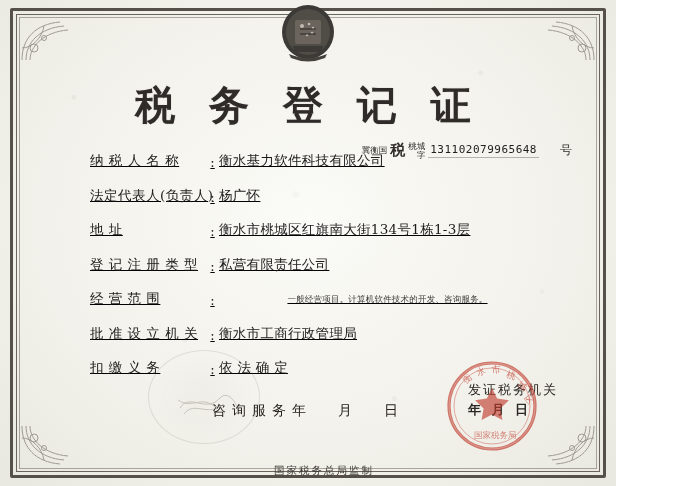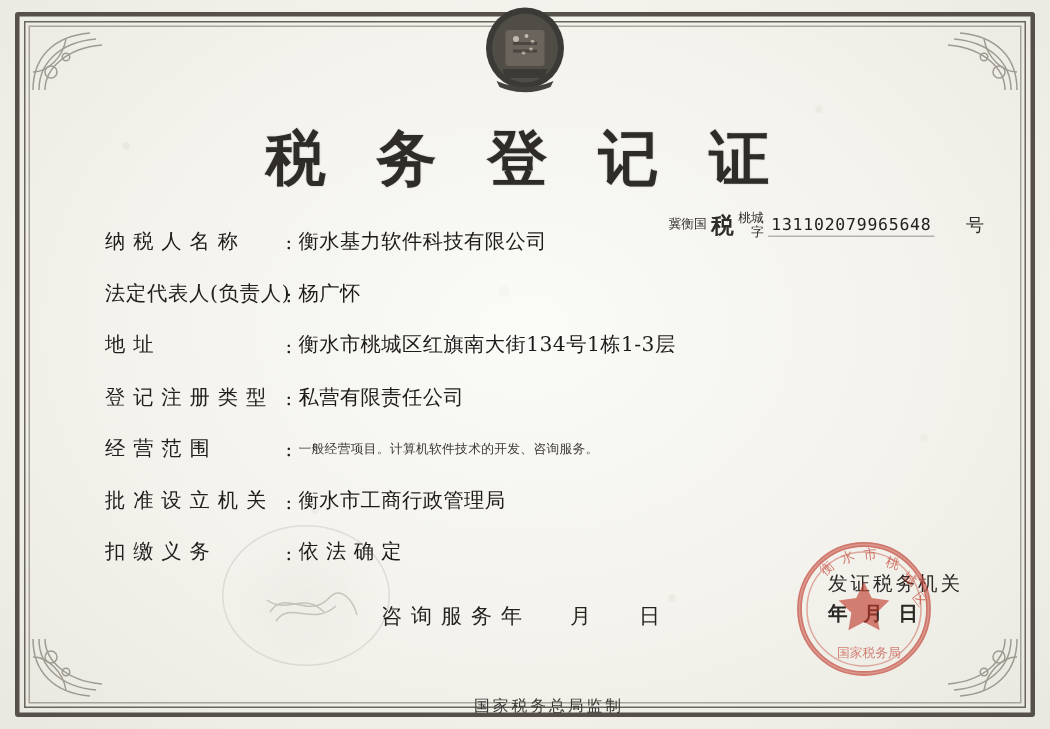--- a/index.html
+++ b/index.html
@@ -9,21 +9,21 @@
   }
   body {
     width: 700px;
     height: 486px;
     overflow: hidden;
     font-family: "DejaVu Serif", "Liberation Serif", serif;
   }
 
   .cert {
     position: relative;
-    width: 700px;
+    width: 616px;
     height: 486px;
     background:
       radial-gradient(ellipse at 50% 45%, #fbfbf7 0%, #f3f2ec 55%, #e9e8e0 100%);
     box-sizing: border-box;
     overflow: hidden;
   }
 
   
   .paper-noise {
     position: absolute;
@@ -126,23 +126,24 @@
     letter-spacing: .5px;
     color: #232120;
     border-bottom: 1px solid rgba(60,56,52,.35);
     padding: 0 2px 1px 2px;
   }
   .numline .suffix { font-size: 12px; margin-left: 18px; }
 
   
   .fields {
     position: absolute;
-    left: 70px;
+    left: 90px;
     top: 148px;
     right: 60px;
+    text-decoration: underline;
   }
   .row {
     display: flex;
     align-items: flex-end;
     margin-bottom: 12.5px;
     min-height: 22px;
   }
   .label {
     width: 118px;
     flex: 0 0 118px;
@@ -162,20 +163,21 @@
     font-size: 13.5px;
     color: #1d1b1a;
     letter-spacing: .3px;
     padding-left: 2px;
   }
   .value.small {
     font-size: 8.5px;
     color: #3b3834;
     letter-spacing: .2px;
     padding-bottom: 2px;
+    text-align: center;
   }
 
   
   .dateline {
     position: absolute;
     left: 0; right: 0;
     top: 402px;
     text-align: center;
     font-size: 14px;
     letter-spacing: 6px;

